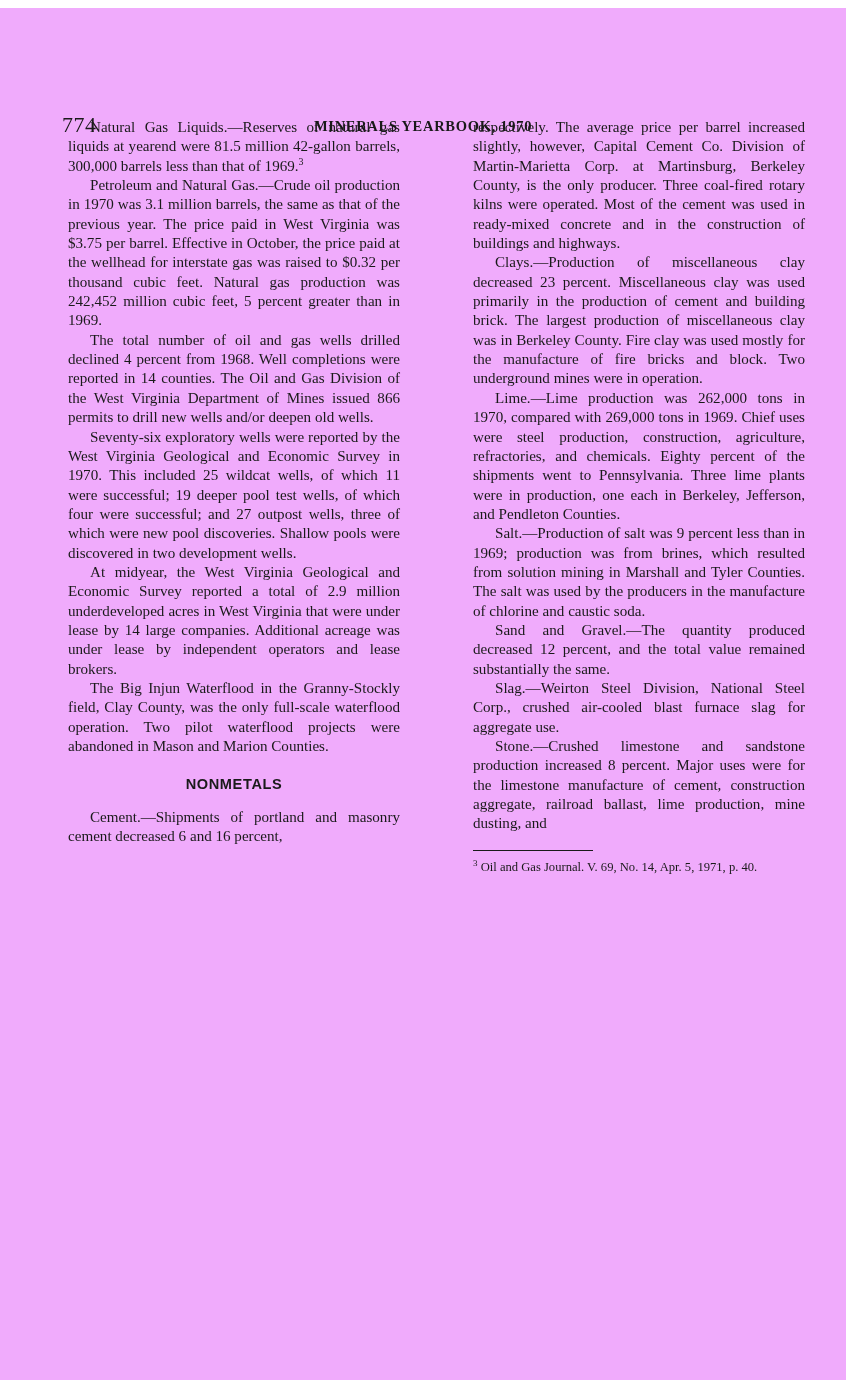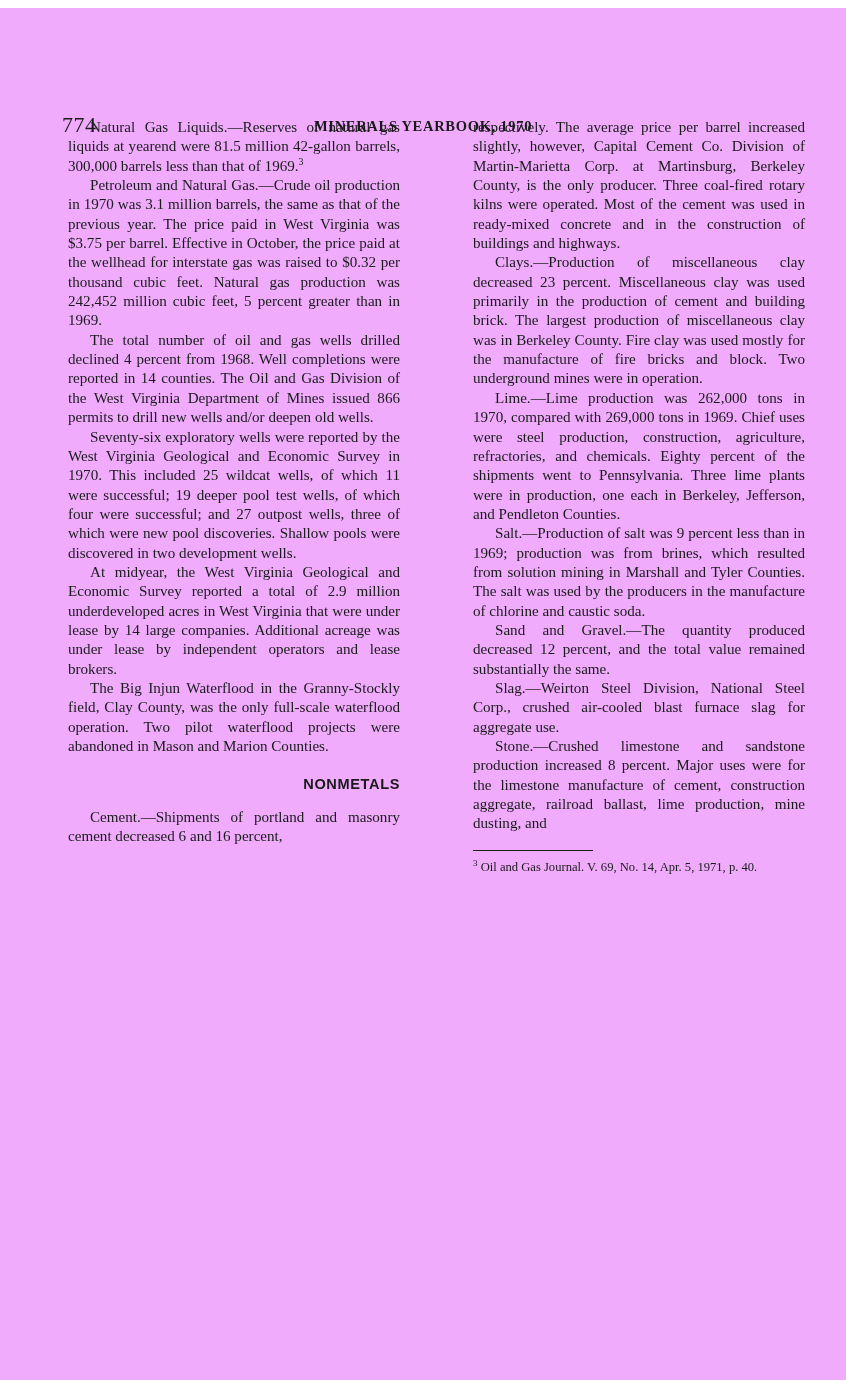--- a/index.html
+++ b/index.html
@@ -69,21 +69,21 @@
   p {
     margin: 0;
     text-indent: 22px;
     hyphens: manual;
   }
   p.noindent { text-indent: 0; }
   .runin {
     font-weight: normal;
   }
   .sec-head {
-    text-align: right;
+    text-align: center;
     font-weight: bold;
     font-size: 14.6px;
     letter-spacing: 0.6px;
     margin: 19px 0 13px 0;
     text-indent: 0;
     font-family: "Liberation Sans", sans-serif;
   }
   sup {
     font-size: 10px;
     vertical-align: super;

